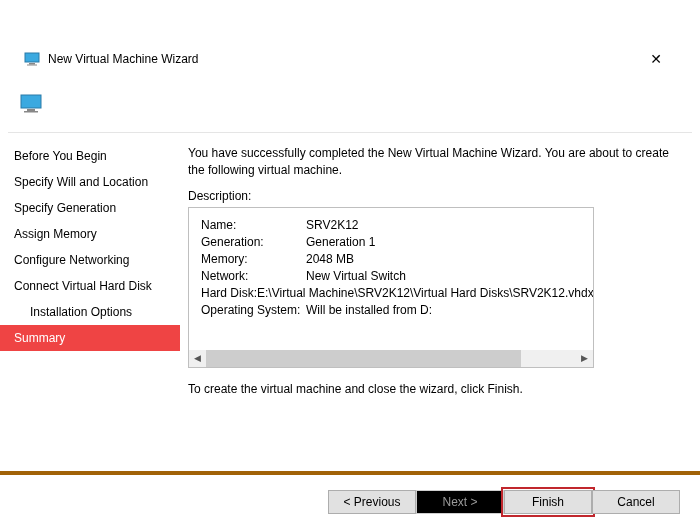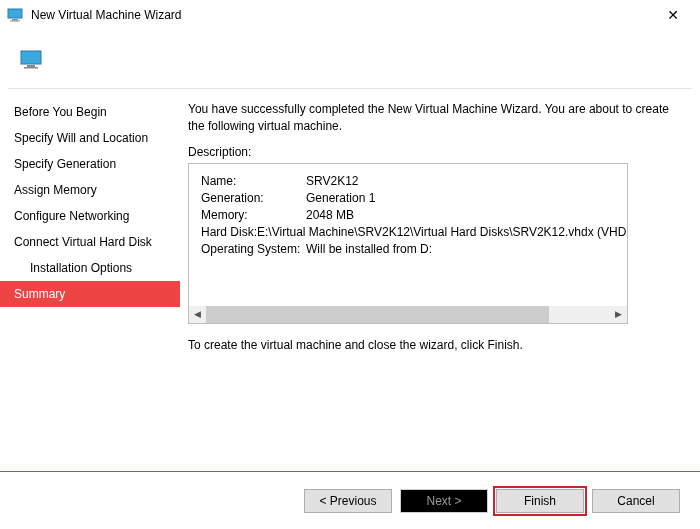--- a/index.html
+++ b/index.html
@@ -1,49 +1,49 @@
 <!DOCTYPE html>
 <html><head>
   <meta charset="utf-8">
   <style>
     * { box-sizing: border-box; margin: 0; padding: 0; font-family: "Segoe UI", Tahoma, sans-serif; }
     body { width: 700px; height: 529px; background: #fff; position: relative; font-size: 12px; color: #000; }
 
-    .titlebar { height: 30px; display: flex; align-items: center; padding: 0 7px; }
+    .titlebar { height: 30px; display: flex; align-items: center; padding: 0 24px; margin-top: 44px; }
     .titlebar .icon { width: 16px; height: 16px; margin-right: 8px; display: inline-flex; }
     .titlebar .title { flex: 1; font-size: 12px; }
     .titlebar .close { width: 40px; height: 30px; display: flex; align-items: center; justify-content: center; font-size: 14px; }
 
     .header { display: flex; align-items: center; padding: 18px 20px 18px 20px; }
     .header .hicon { width: 22px; height: 22px; margin-right: 36px; display: inline-flex; }
     .header .htitle { font-size: 15px; font-weight: 700; color: #222; }
 
     .hr { border: 0; border-top: 1px solid #e5e5e5; margin: 0 8px; }
 
     .body { display: flex; height: 360px; }
     .sidebar { width: 180px; padding: 10px 0; }
     .sidebar .step { padding: 6px 14px; font-size: 12px; color: #000; cursor: default; }
     .sidebar .step.indent { padding-left: 30px; }
     .sidebar .step.active { background: #ef4444; color: #fff; }
 
     .content { flex: 1; padding: 12px 18px 0 8px; font-size: 12px; color: #000; }
     .content .intro { line-height: 1.4; margin-bottom: 10px; }
     .content .desc-label { margin-bottom: 4px; }
-    .descbox { border: 1px solid #bfbfbf; width: 440px; }
+    .descbox { border: 1px solid #bfbfbf; width: 406px; }
     .descbox-inner { padding: 10px 12px 8px 12px; height: 142px; overflow: hidden; }
     .drow { display: flex; margin-bottom: 3px; font-size: 12px; white-space: nowrap; }
     .drow .k { width: 105px; }
     .scrollrow { height: 17px; display: flex; align-items: center; border-top: 0; }
     .scrollrow .arrow { width: 17px; height: 17px; background: #f0f0f0; display: flex; align-items: center; justify-content: center; font-size: 9px; color: #555; }
     .scrollrow .track { flex: 1; height: 17px; background: #f0f0f0; position: relative; }
     .scrollrow .thumb { position: absolute; left: 0; top: 0; height: 17px; width: 85%; background: #cdcdcd; }
 
     .instruction { margin-top: 14px; }
 
-    .footer { position: absolute; bottom: 0; left: 0; right: 0; height: 58px; border-top: 1px solid #a16207; display: flex; align-items: center; justify-content: flex-end; padding-right: 20px; gap: 8px; }
+    .footer { position: absolute; bottom: 0; left: 0; right: 0; height: 58px; border-top: 4px solid #a16207; display: flex; align-items: center; justify-content: flex-end; padding-right: 20px; }
     .btn { width: 88px; height: 24px; border: 1px solid #adadad; background: #e1e1e1; font-size: 12px; display: flex; align-items: center; justify-content: center; }
     .btn.disabled { color: #9a9a9a; background: #000000; border-color: #cfcfcf; }
     .btn.finish { outline: 2px solid #c1272d; outline-offset: 1px; }
     .monitor-svg { width: 100%; height: 100%; }
   </style>
 </head>
 <body>
 
 <div class="titlebar">
   <span class="icon">
@@ -93,20 +93,24 @@
         </div>
         <div class="drow">
           <span class="k">Generation:</span>
           <span>Generation 1</span>
         </div>
         <div class="drow">
           <span class="k">Memory:</span>
           <span>2048 MB</span>
         </div>
         <div class="drow">
+          <span class="k">Network:</span>
+          <span>New Virtual Switch</span>
+        </div>
+        <div class="drow">
           <span class="k">Hard Disk:</span>
           <span>E:\Virtual Machine\SRV2K12\Virtual Hard Disks\SRV2K12.vhdx (VHDX, dynamically</span>
         </div>
         <div class="drow">
           <span class="k">Operating System:</span>
           <span>Will be installed from D:</span>
         </div>
       </div>
       <div class="scrollrow">
         <div class="arrow">◀</div>

